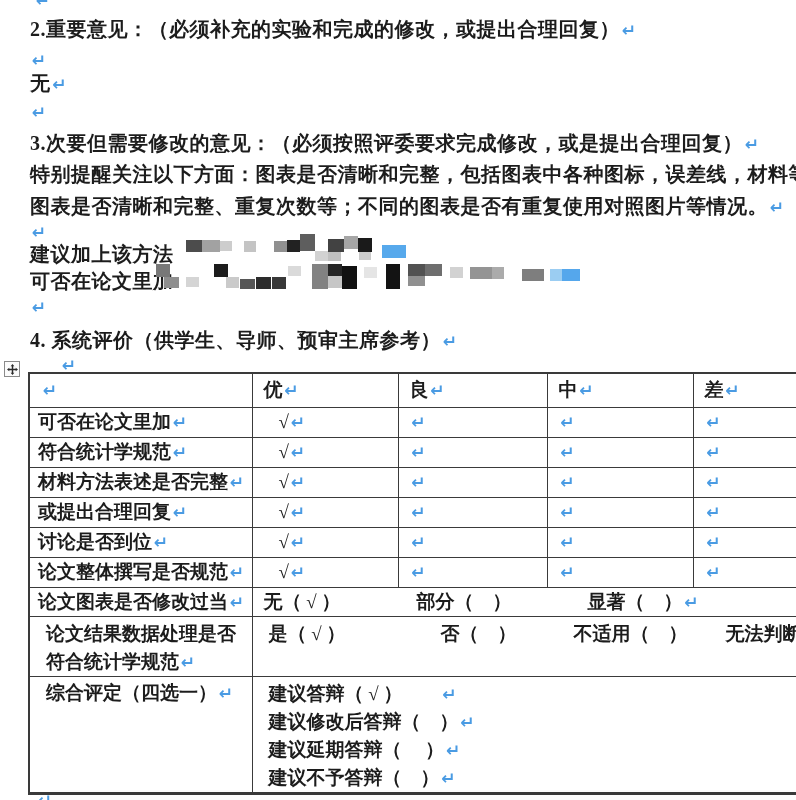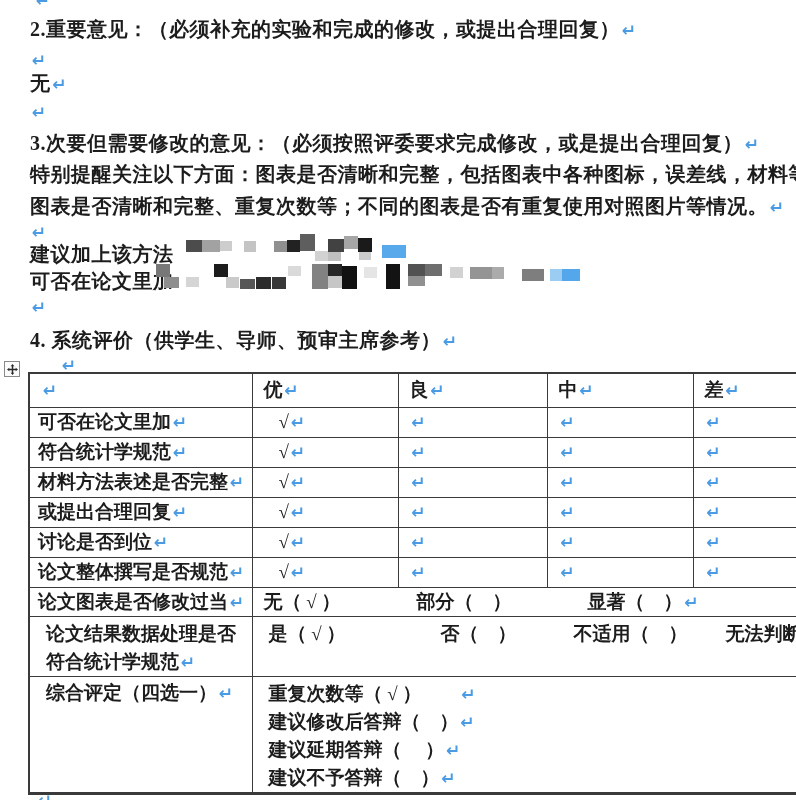--- a/index.html
+++ b/index.html
@@ -208,21 +208,21 @@
       <div><span>符合统计学规范</span><span class="pilcrow">↵</span></div>
     </td>
     <td class="opt top" colspan="4">
           <div style="line-height:28px;">是（ √ ）　　　　　否（　）　　　不适用（　）　　无法判断（</div>
         </td>
   </tr>
 
   <tr style="height:108px">
     <td class="top"><span>综合评定（四选一）</span><span class="pilcrow">↵</span></td>
     <td class="opt top" colspan="4">
-      <div class="opt-line"><span>重复次数等（ √ ）　　</span><span class="pilcrow">↵</span></div>
+      <div class="opt-line"><span>建议答辩（ √ ）　　</span><span class="pilcrow">↵</span></div>
       <div class="opt-line"><span>建议修改后答辩（　）</span><span class="pilcrow">↵</span></div>
       <div class="opt-line"><span>建议延期答辩（　 ）</span><span class="pilcrow">↵</span></div>
       <div class="opt-line"><span>建议不予答辩（　）</span><span class="pilcrow">↵</span></div>
     </td>
   </tr>
 </tbody>
   </table>
 
 <span class="abs pilcrow" style="left:36px;top:790px;">↵</span>
 

